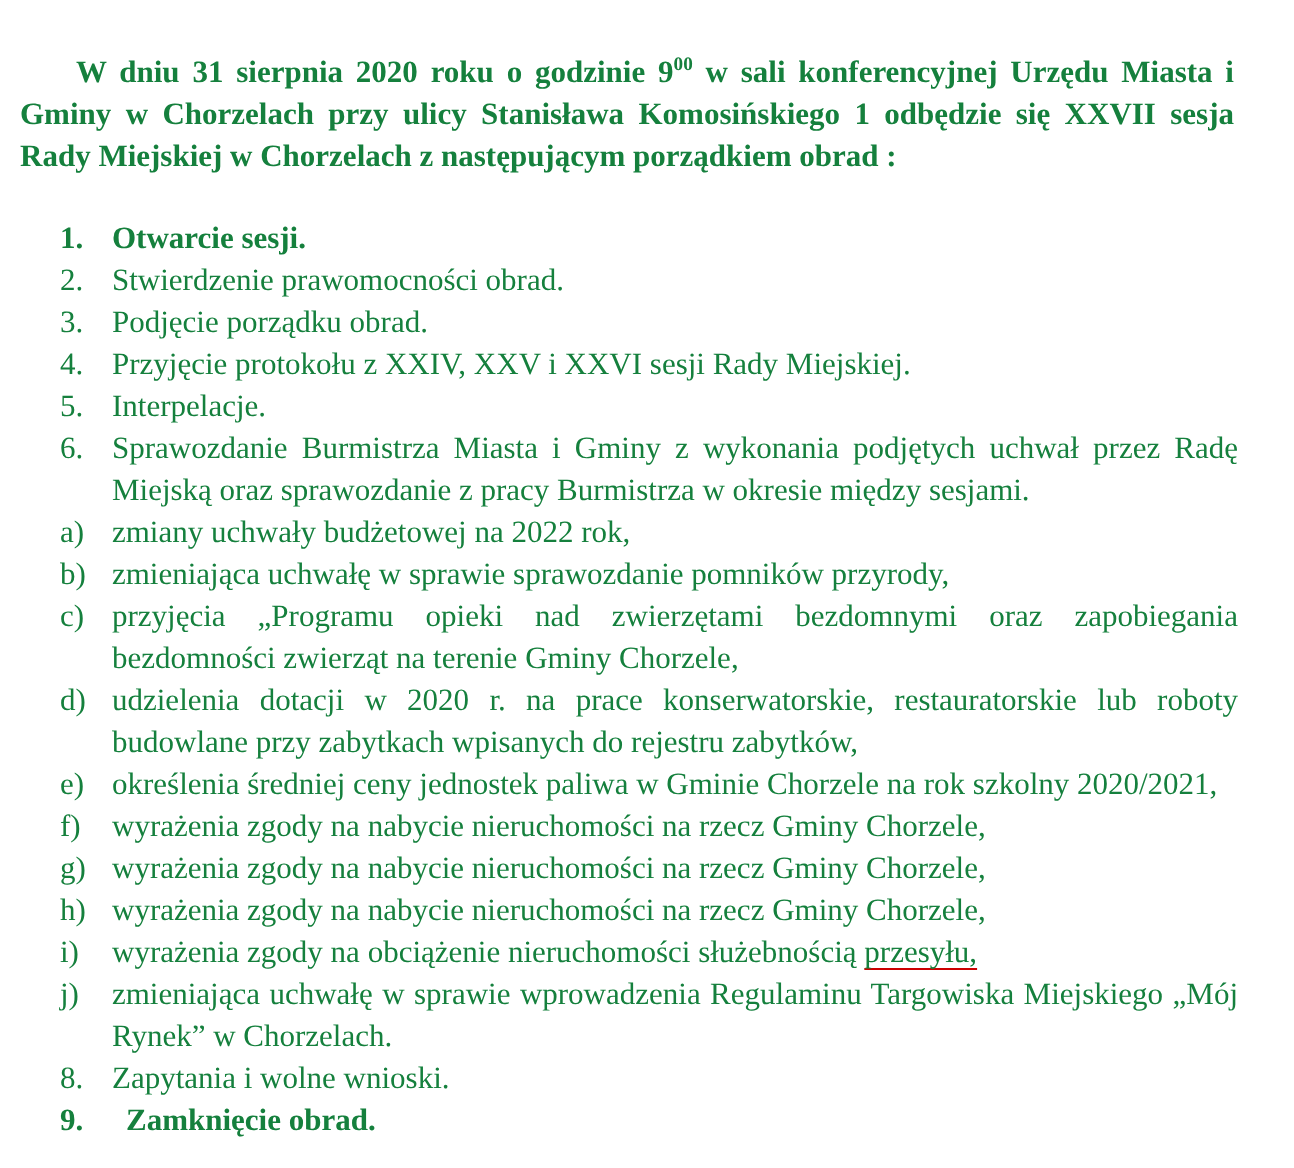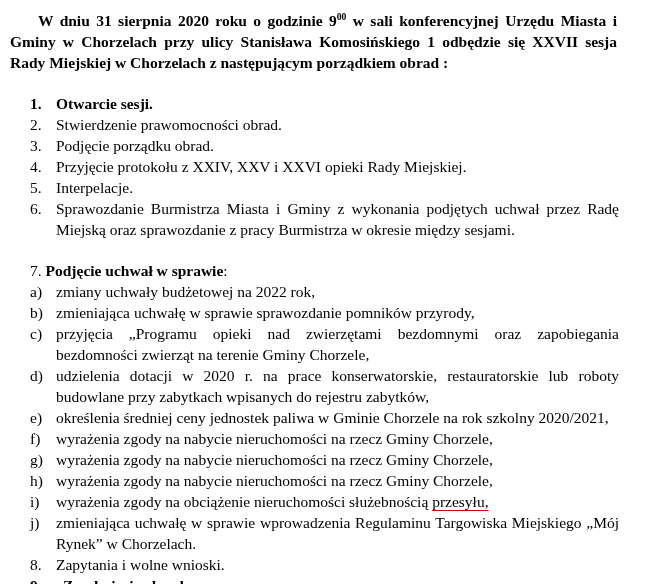--- a/index.html
+++ b/index.html
@@ -5,27 +5,27 @@
   html, body {
     margin: 0;
     padding: 0;
     background: #ffffff;
   }
   .page {
     position: relative;
     width: 647px;
     height: 584px;
     background: #ffffff;
-    color: #000000;
+    color: #15803d;
     font-family: "Liberation Serif", serif;
     font-size: 15.5px;
     line-height: 21px;
     overflow: hidden;
     box-sizing: border-box;
-    padding-top: 10px;
+    padding-top: 26px;
   }
   .intro {
     margin: 0 30px 0 10px;
     text-align: justify;
     font-weight: 700;
     text-indent: 28px;
   }
   .sup {
     vertical-align: super;
     font-size: 0.62em;
@@ -78,33 +78,32 @@
     <div class="row">
       <span class="marker">2.</span>
       <span class="content">Stwierdzenie prawomocności obrad.</span>
     </div>
     <div class="row">
       <span class="marker">3.</span>
       <span class="content">Podjęcie porządku obrad.</span>
     </div>
     <div class="row">
       <span class="marker">4.</span>
-      <span class="content">Przyjęcie protokołu z XXIV, XXV i XXVI opieki Rady Miejskiej.</span>
+      <span class="content">Przyjęcie protokołu z XXIV, XXV i XXVI sesji Rady Miejskiej.</span>
     </div>
     <div class="row">
       <span class="marker">5.</span>
       <span class="content">Interpelacje.</span>
     </div>
     <div class="row">
       <span class="marker">6.</span>
       <span class="content">Sprawozdanie Burmistrza Miasta i Gminy z wykonania podjętych uchwał przez Radę Miejską oraz sprawozdanie z pracy Burmistrza w okresie między sesjami.</span>
     </div>
   </div>
 
-  <p class="section7"><span>7. </span><span class="bold">Podjęcie uchwał w sprawie</span><span>:</span></p>
 
   <div class="list" style="margin-top:0;">
     <div class="row">
       <span class="marker">a)</span>
       <span class="content">zmiany uchwały budżetowej na 2022 rok,</span>
     </div>
     <div class="row">
       <span class="marker">b)</span>
       <span class="content">zmieniająca uchwałę w sprawie sprawozdanie pomników przyrody,</span>
     </div>

